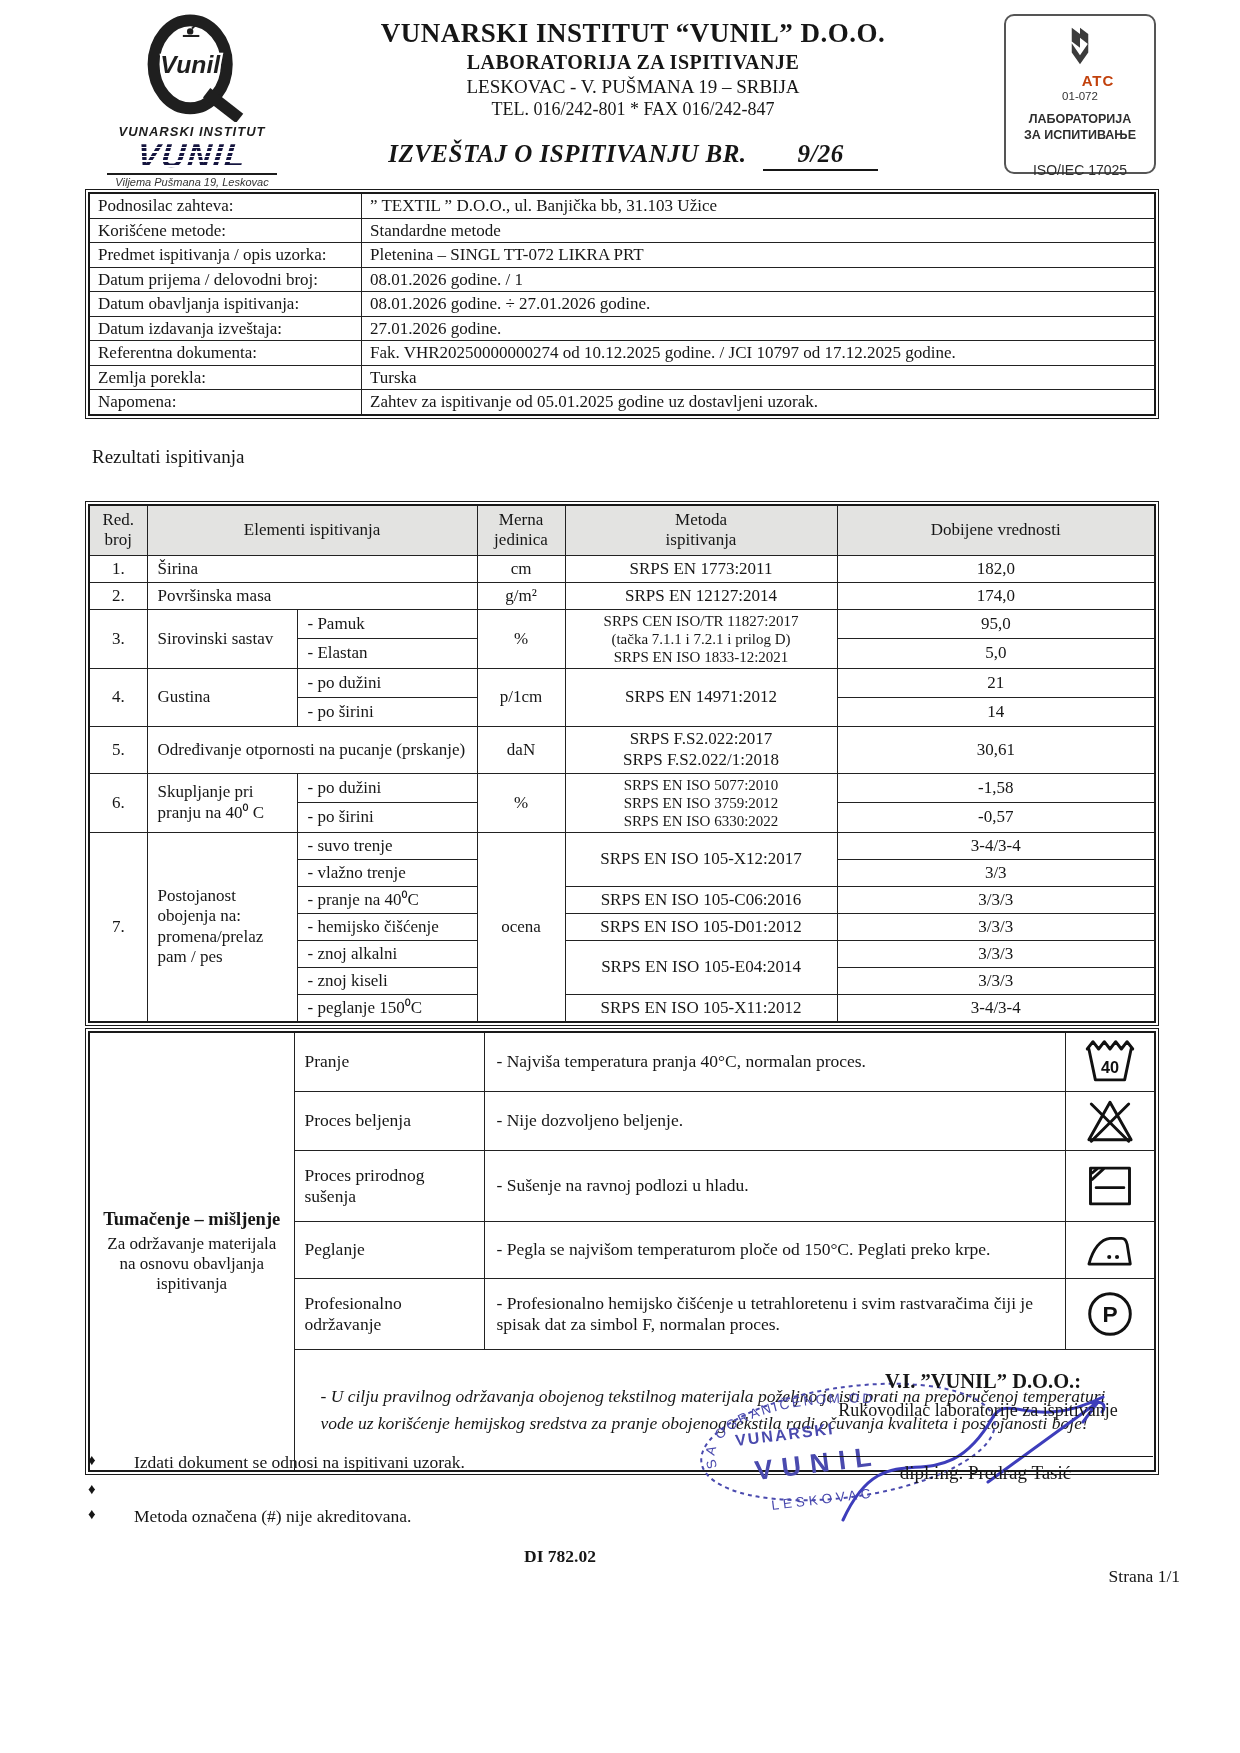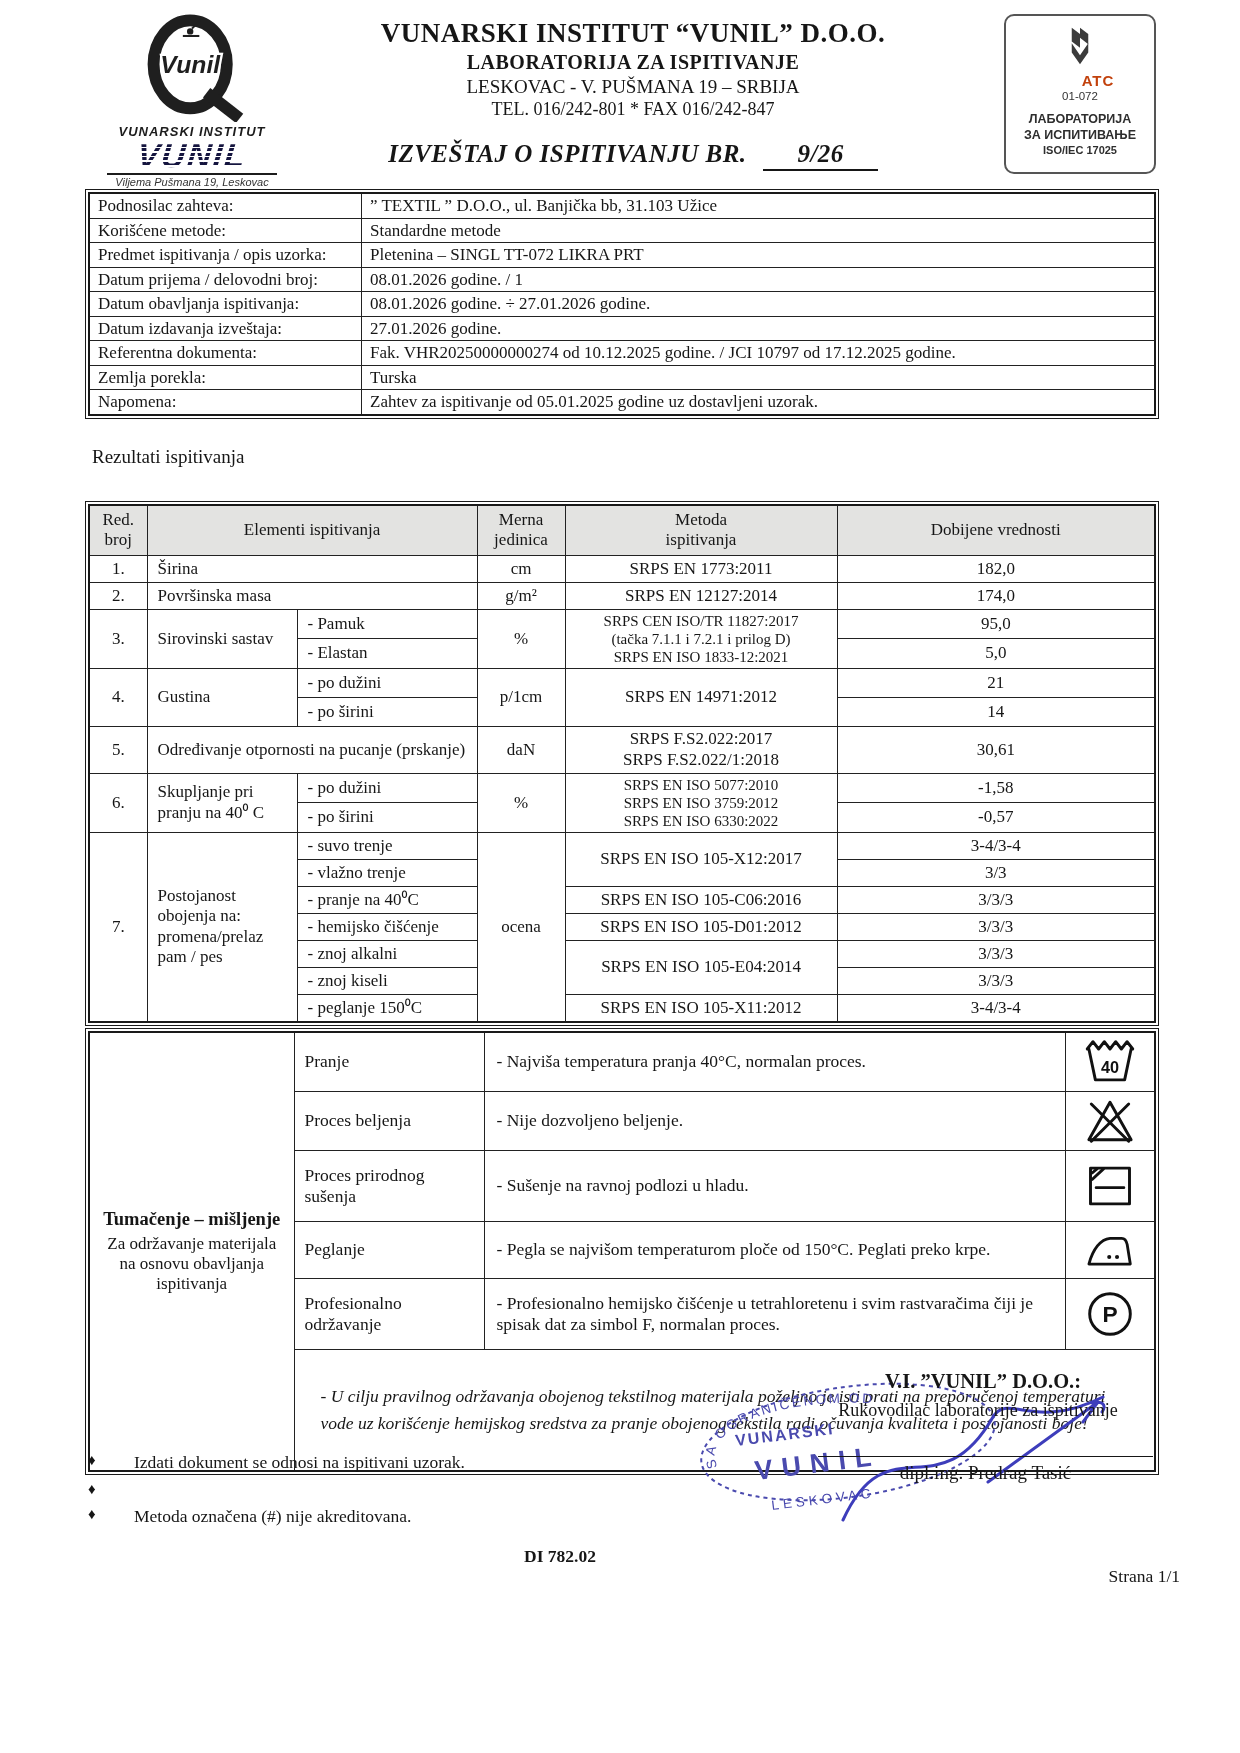--- a/index.html
+++ b/index.html
@@ -25,21 +25,21 @@
   .addr{font-size:19px;margin-top:2px;}
   .tel{font-size:18px;margin-top:1px;}
   .rpt{font-size:25px;font-weight:bold;font-style:italic;margin-top:20px;letter-spacing:.5px;}
   .rpt-no{display:inline-block;border-bottom:2.5px solid #161616;padding:0 34px 1px;margin-left:10px;}
 
   .badge{position:absolute;right:0;top:0;width:152px;height:160px;border:2px solid #555;border-radius:10px;
          text-align:center;font-family:"Liberation Sans",sans-serif;padding-top:8px;box-sizing:border-box;background:#fff;}
   .badge-name{font-size:15px;font-weight:bold;letter-spacing:1px;color:#c2410c;padding-left:36px;}
   .badge-code{font-size:11.5px;color:#333;margin-top:1px;}
   .badge-l{font-size:12.5px;font-weight:bold;color:#2e2e2e;line-height:1.25;margin-top:10px;}
-  .badge-iso{font-size:11px;font-weight:bold;color:#2e2e2e;margin-top:1px;}
+  .badge-iso{font-size:14px;font-weight:normal;color:#2e2e2e;margin-top:19px;}
 
   
   .content{position:absolute;left:88px;top:192px;width:1068px;}
   table{border-collapse:collapse;width:100%;table-layout:fixed;}
   .doc-table{border:2px solid #1a1a1a;outline:1.5px solid #1a1a1a;outline-offset:2px;background:#fff;}
   td,th{border:1.5px solid #222;font-size:17px;font-weight:normal;vertical-align:middle;
         padding:2px 8px;overflow:hidden;}
   .pre{white-space:pre-line;}
 
   .info-table td{height:19px;line-height:1.15;}

